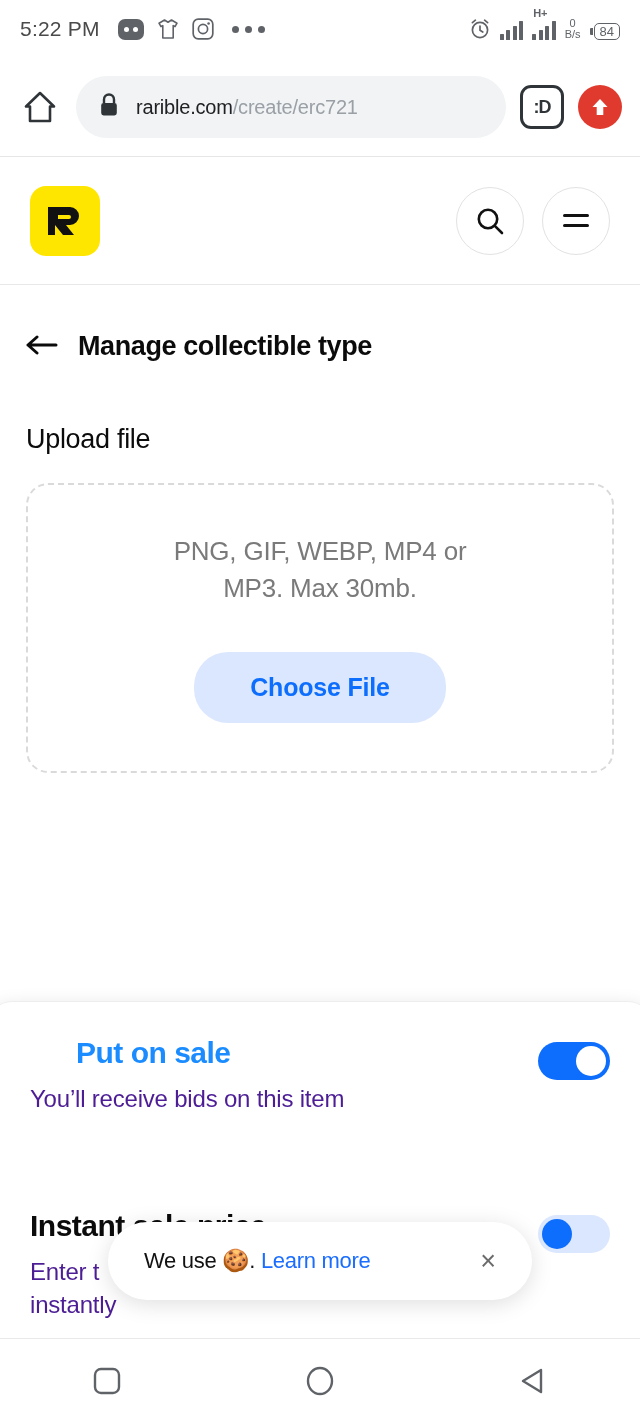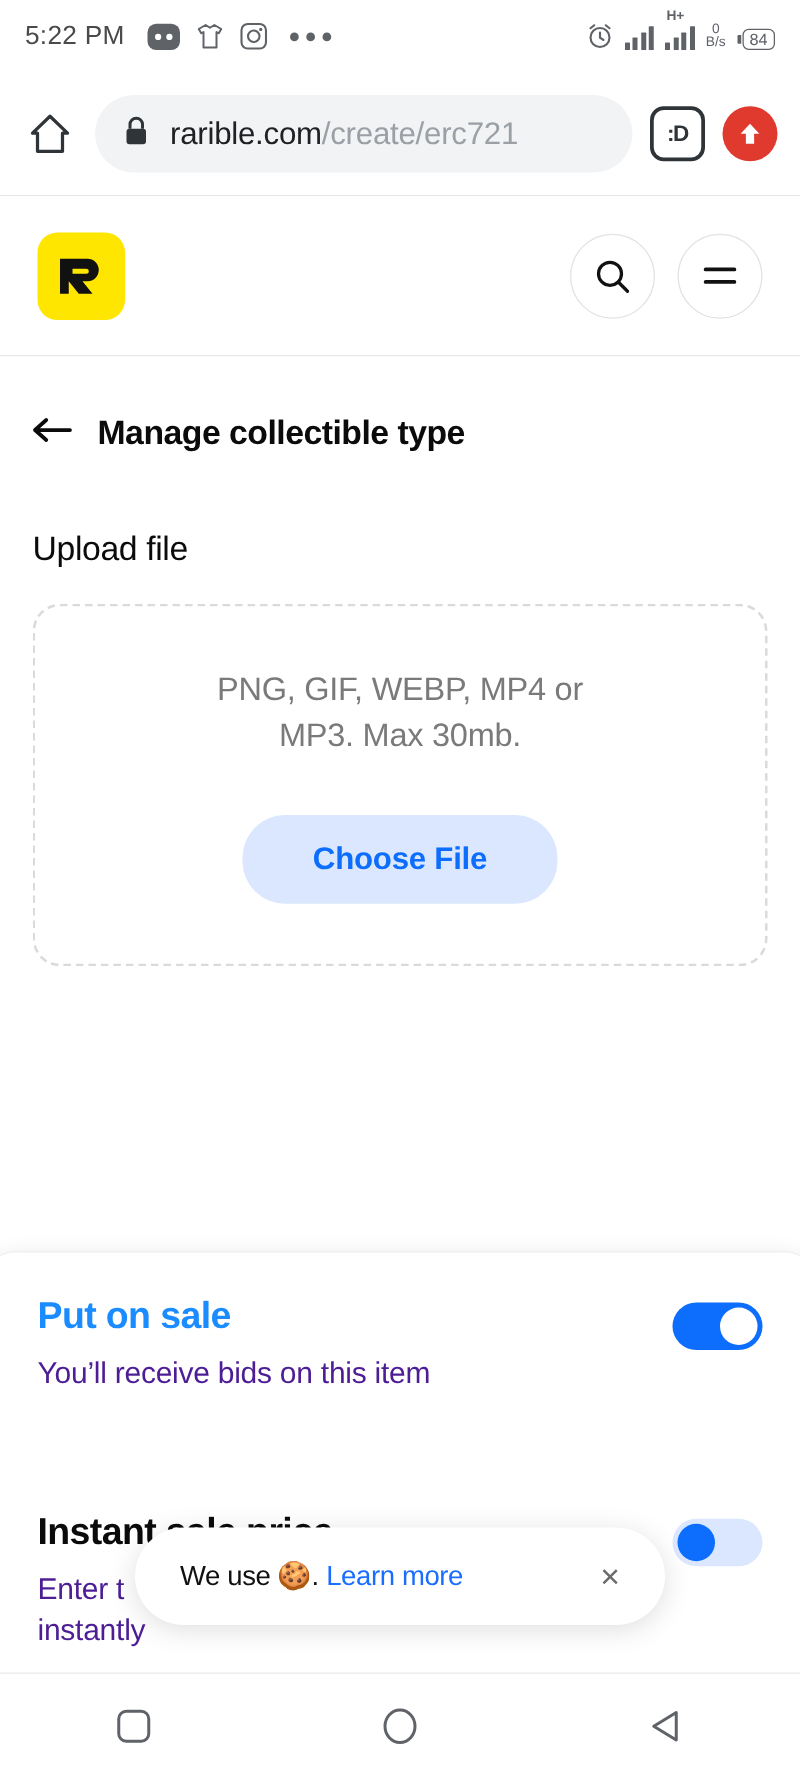--- a/index.html
+++ b/index.html
@@ -48,21 +48,21 @@
   
   .browserbar {
     height: 99px; display:flex; align-items:center; padding:0 18px; gap:14px;
     background:#fff; border-bottom:1px solid #e6e6e6;
   }
   .home-btn { width:44px;height:44px; display:flex;align-items:center;justify-content:center;}
   .urlbar {
     flex:1; height:62px; background:#f1f3f4; border-radius:31px;
     display:flex; align-items:center; padding:0 22px; gap:16px; overflow:hidden;
   }
-  .url-text { font-size:25px; color:#202124; white-space:nowrap; letter-spacing:-.2px;}
+  .url-text { font-size:20px; color:#202124; white-space:nowrap; letter-spacing:-.2px;}
   .url-text .path { color:#9aa0a6; }
   .dbtn {
     width:44px;height:44px;border:3px solid #2f3438;border-radius:11px;
     display:flex;align-items:center;justify-content:center;
     font-size:18px; font-weight:700; color:#2f3438; letter-spacing:-1px;
   }
   .redbtn {
     width:44px;height:44px;border-radius:50%;background:#e03a2f;
     display:flex;align-items:center;justify-content:center;
   }
@@ -113,21 +113,21 @@
   
   .sale-card {
     position:absolute; left:-12px; right:-12px; top:1002px;
     background:#fff; border-radius:24px;
     box-shadow: 0 2px 18px rgba(0,0,0,.10), 0 0 0 1px rgba(0,0,0,.03);
     padding: 34px 42px 40px 42px;
   }
   .sale-row { display:flex; align-items:flex-start; }
   .sale-texts { flex:1; }
   .sale-title { font-size:30px; font-weight:700; letter-spacing:-.5px; }
-  .sale-title.blue { color:#1a8cff; }
+  .sale-title.blue { color:#1a8cff;margin-left:46px; }
   .sale-title.black { color:#0b0b0b; }
   .sale-sub { font-size:24px; color:#4c1d95; margin-top:12px; line-height:1.4; letter-spacing:-.2px;}
   .toggle { width:72px;height:38px;border-radius:19px; position:relative; flex:0 0 auto; margin-top:6px; cursor:pointer;}
   .toggle.on { background:#0d6efd; }
   .toggle.on .knob { width:30px;height:30px;border-radius:50%;background:#fff;position:absolute;top:4px;right:4px;}
   .toggle.off { background:#dbe7fe; }
   .toggle.off .knob { width:30px;height:30px;border-radius:50%;background:#0d6efd;position:absolute;top:4px;left:4px;}
   .sale-divider { height:1px; background:transparent; margin:40px 0 0 0; }
   .second-block { margin-top:52px; }
 

